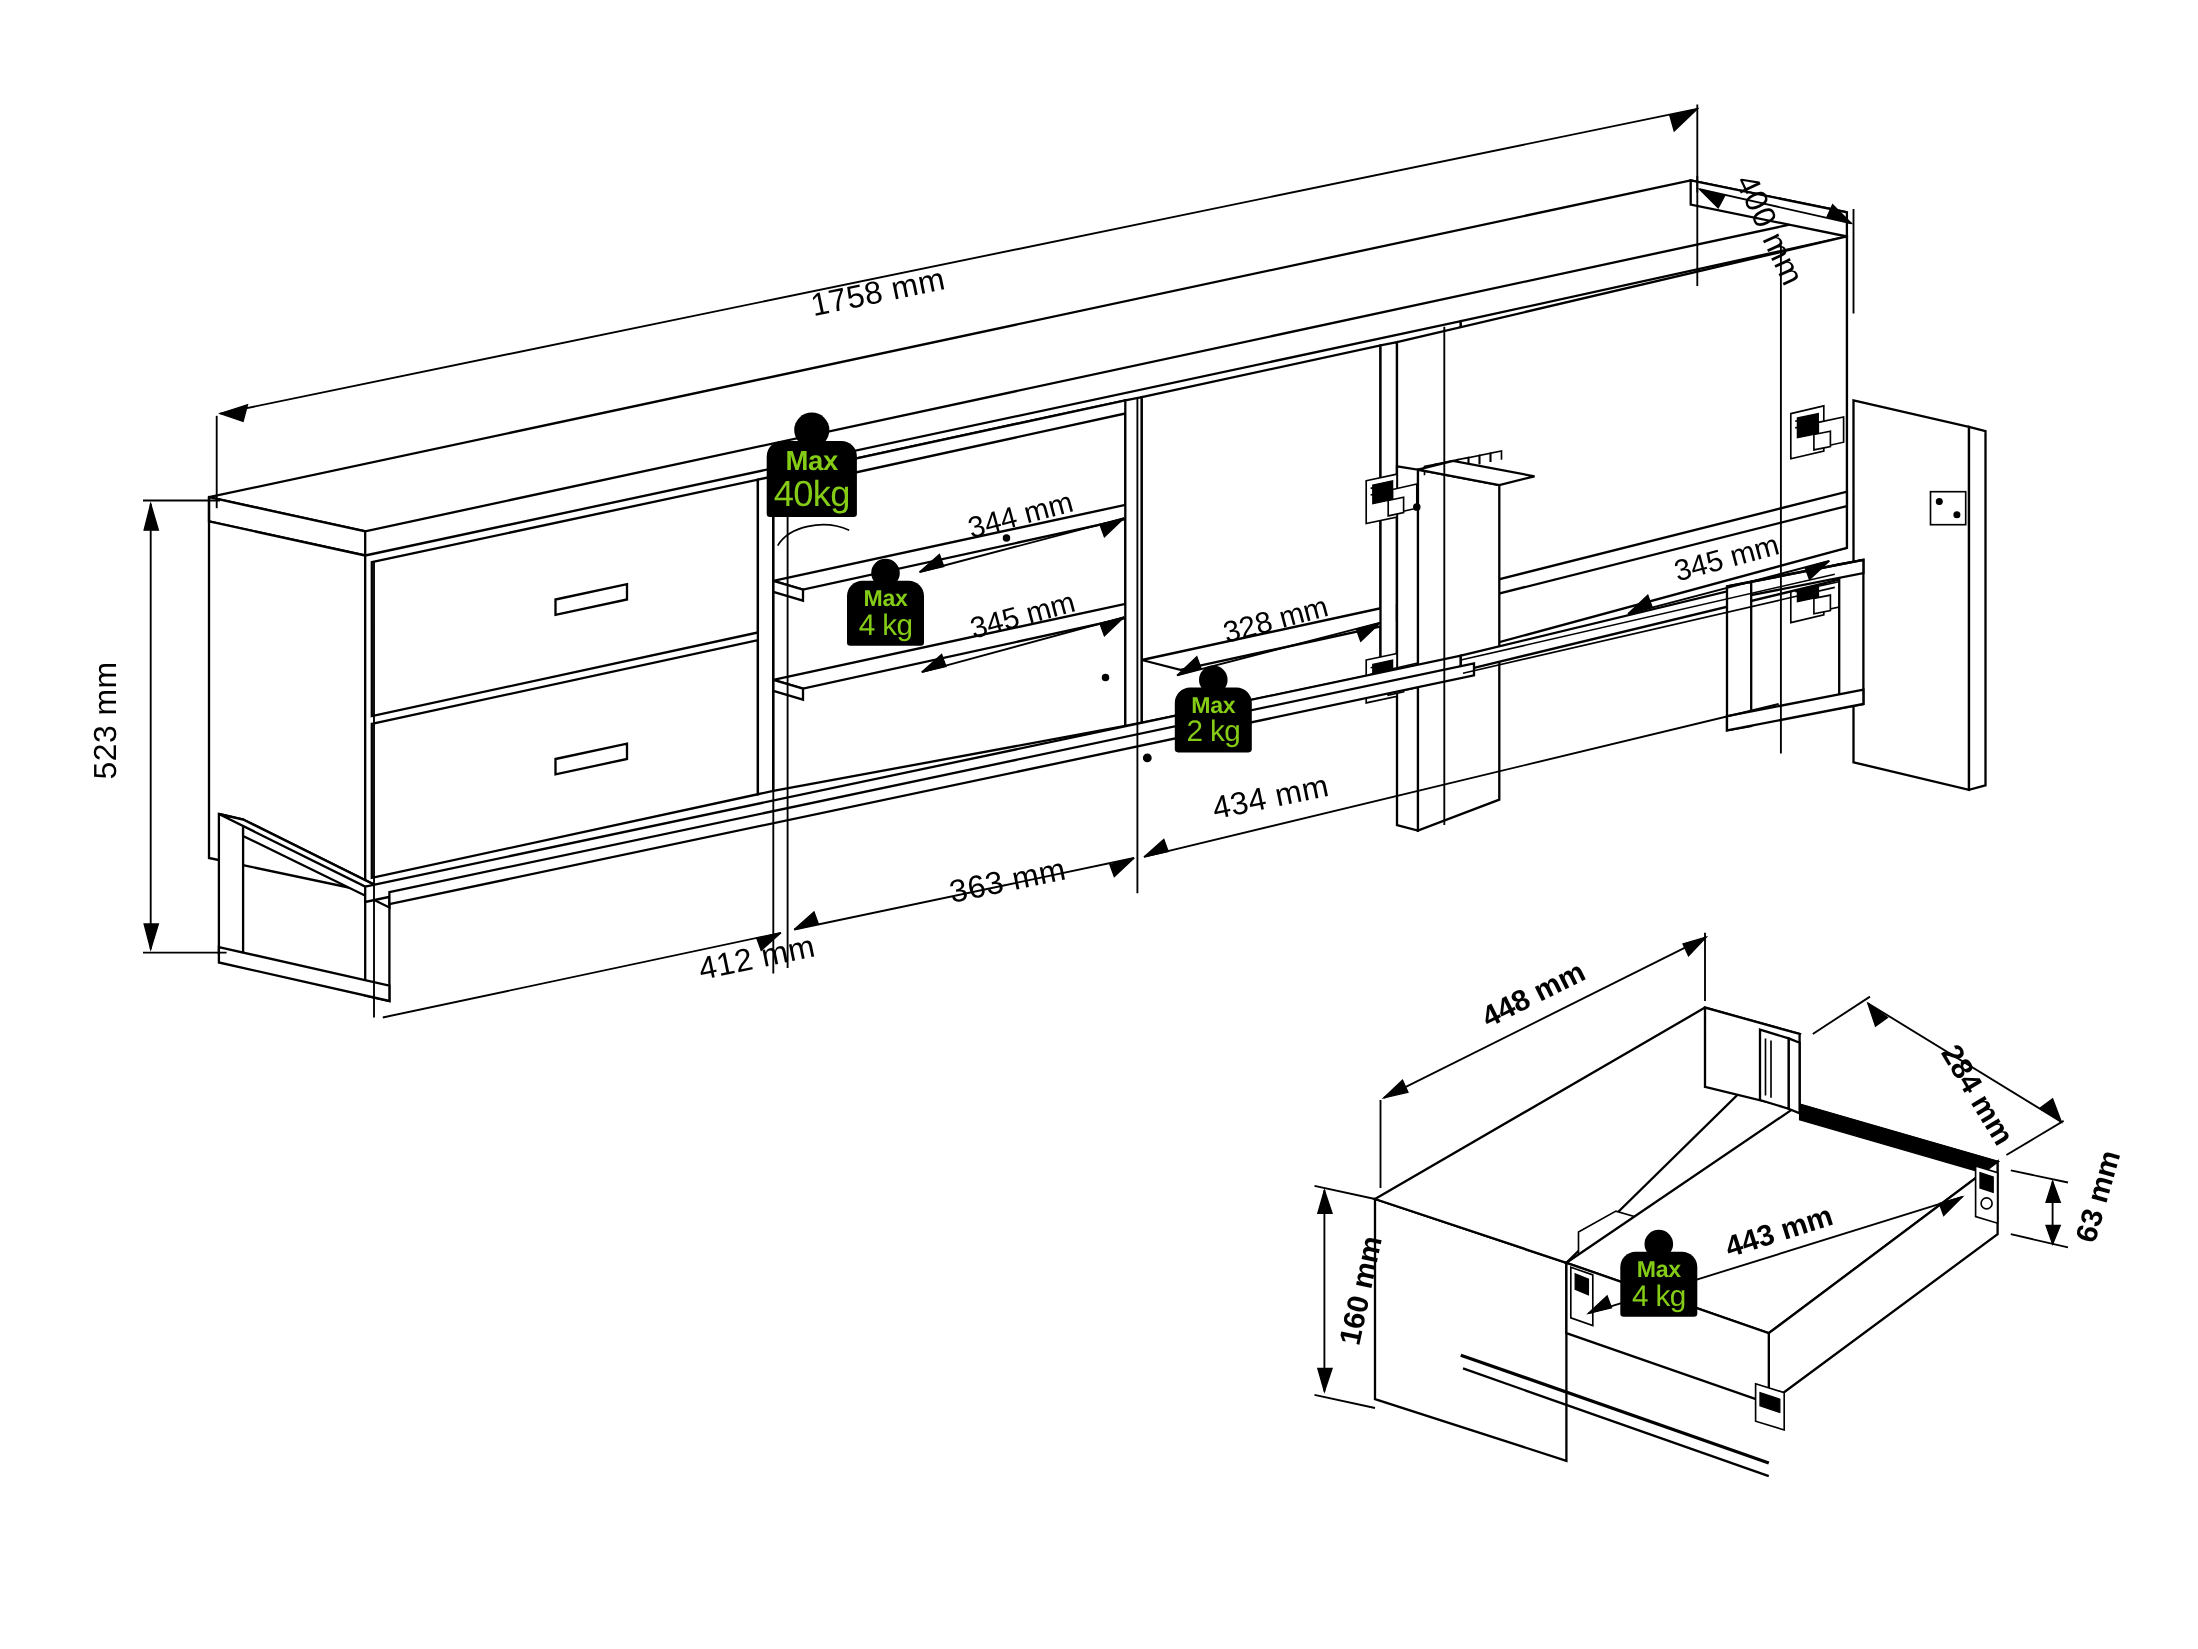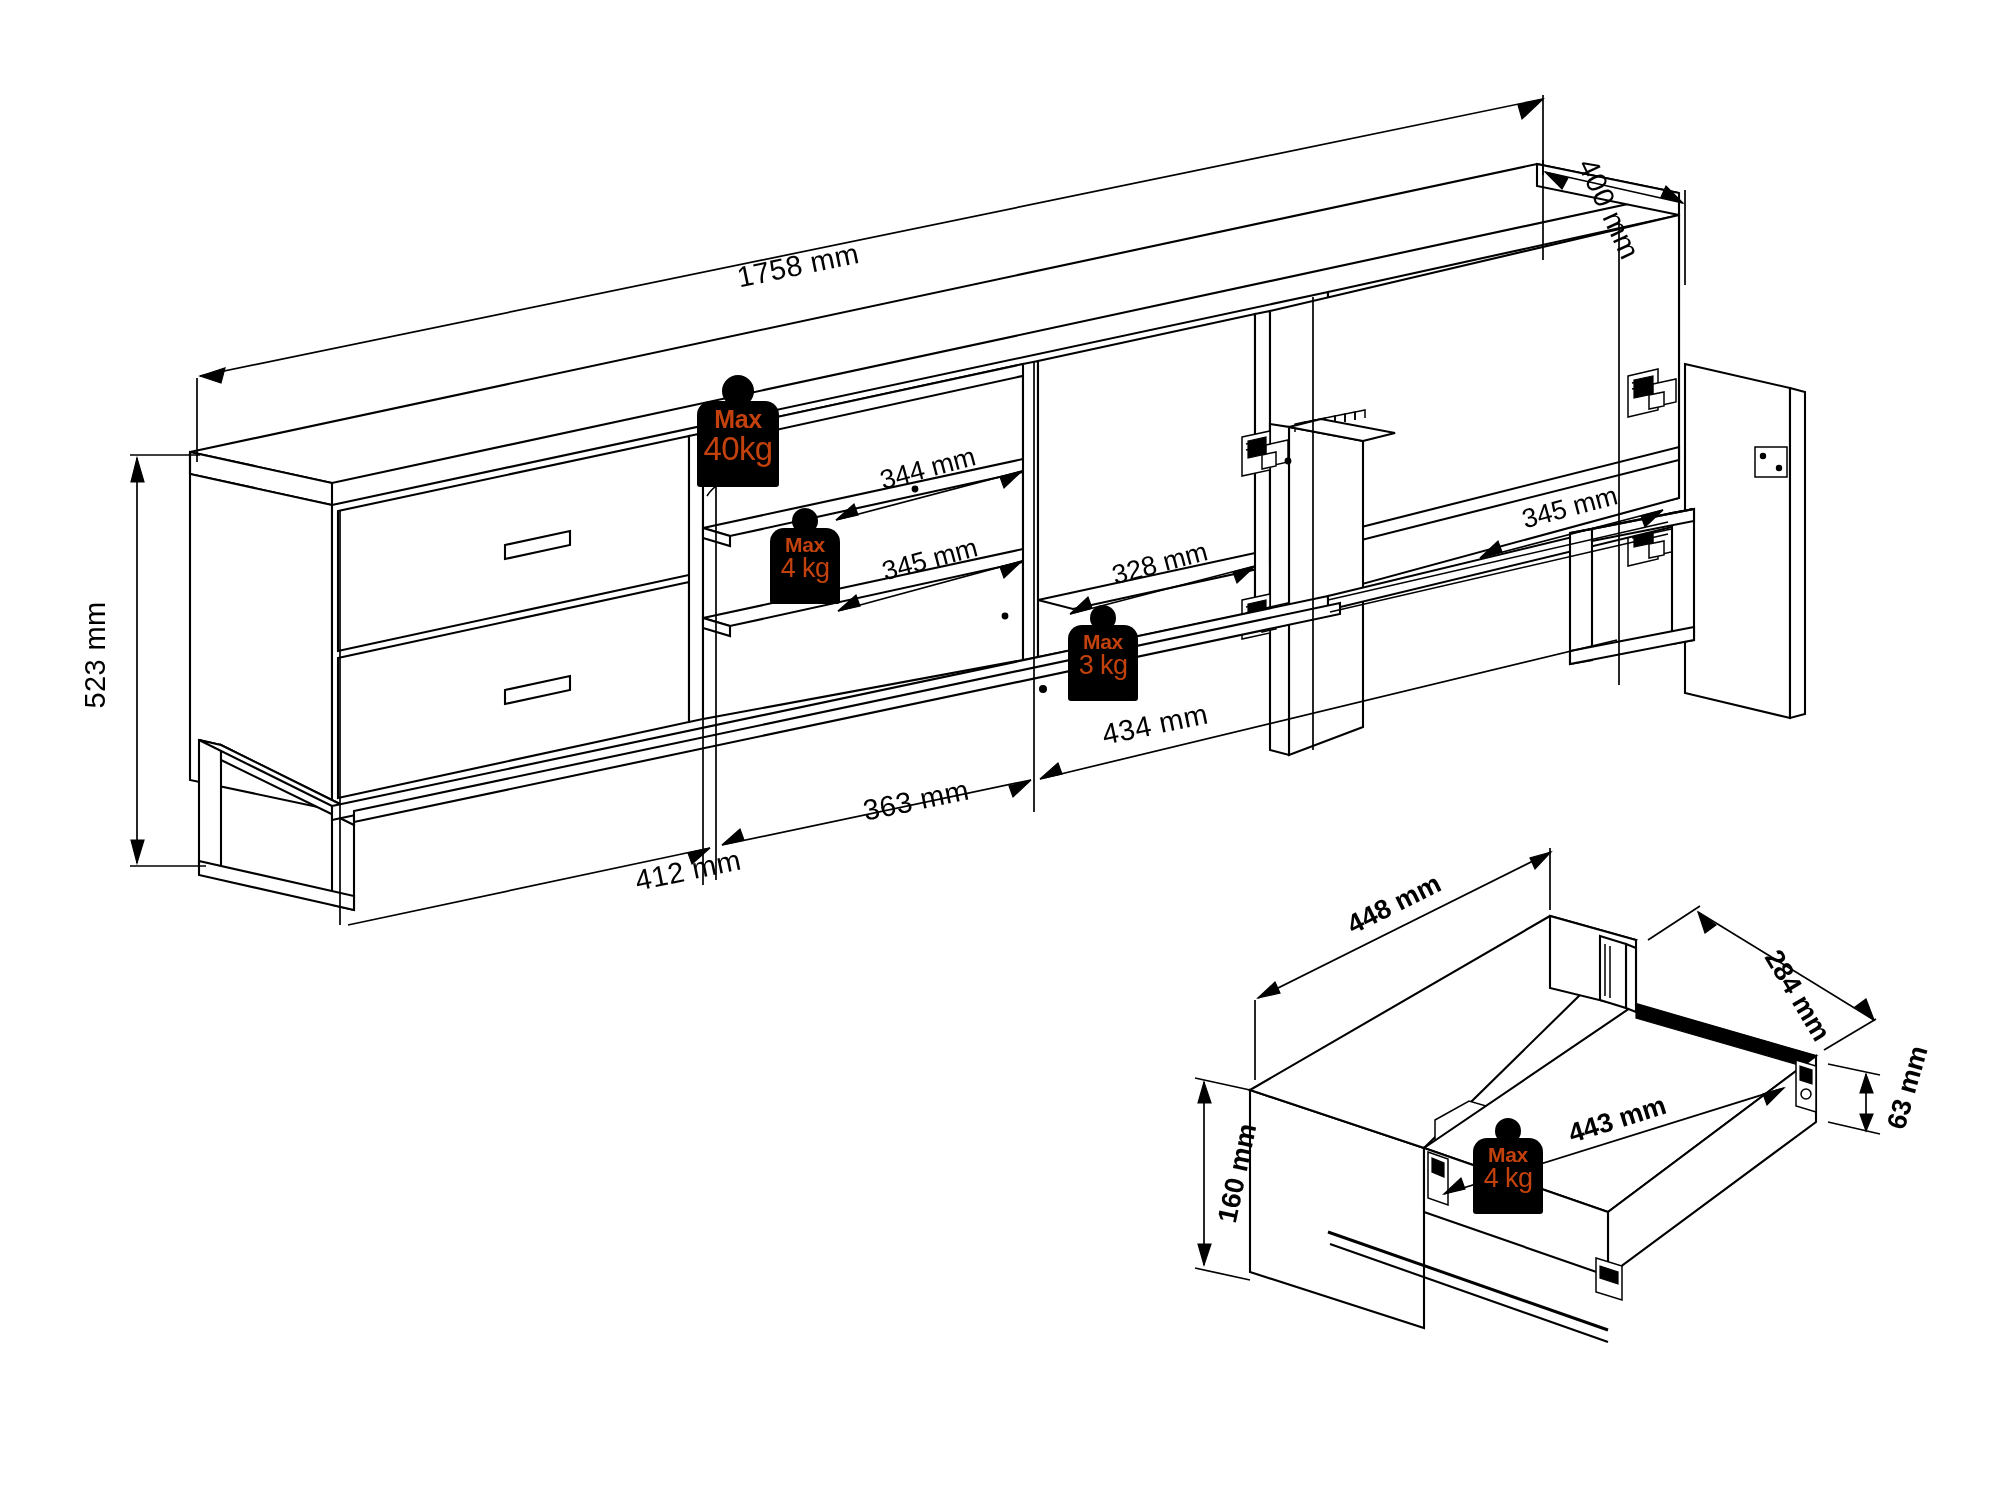--- a/index.html
+++ b/index.html
@@ -62,23 +62,23 @@
     width: 26px; height: 26px;
     border-radius: 50%;
     background: #000;
     margin: 0 auto -6px auto;
     position: relative;
     z-index: 2;
   }
   .badge .body {
     background: #000;
     border-radius: 14px 14px 3px 3px;
-    padding: 6px 2px 22px 2px;
+    padding: 6px 2px 5px 2px;
     text-align: center;
-    color: #c2410c;
+    color: #84cc16;
     position: relative;
     z-index: 1;
   }
   .badge .l1 {
     font-family: "Liberation Sans", sans-serif;
     font-weight: bold;
     font-size: 21px;
     line-height: 21px;
     display: block;
     letter-spacing: -0.3px;
@@ -401,21 +401,21 @@
     <div class="body">
       <span class="l1">Max</span>
       <span class="l2">4 kg</span>
     </div>
   </div>
 
   <div class="badge" style="left:1068px; top:605px;">
     <div class="head"></div>
     <div class="body">
       <span class="l1">Max</span>
-      <span class="l2">3 kg</span>
+      <span class="l2">2 kg</span>
     </div>
   </div>
 
   <div class="badge" style="left:1473px; top:1118px;">
     <div class="head"></div>
     <div class="body">
       <span class="l1">Max</span>
       <span class="l2">4 kg</span>
     </div>
   </div>

